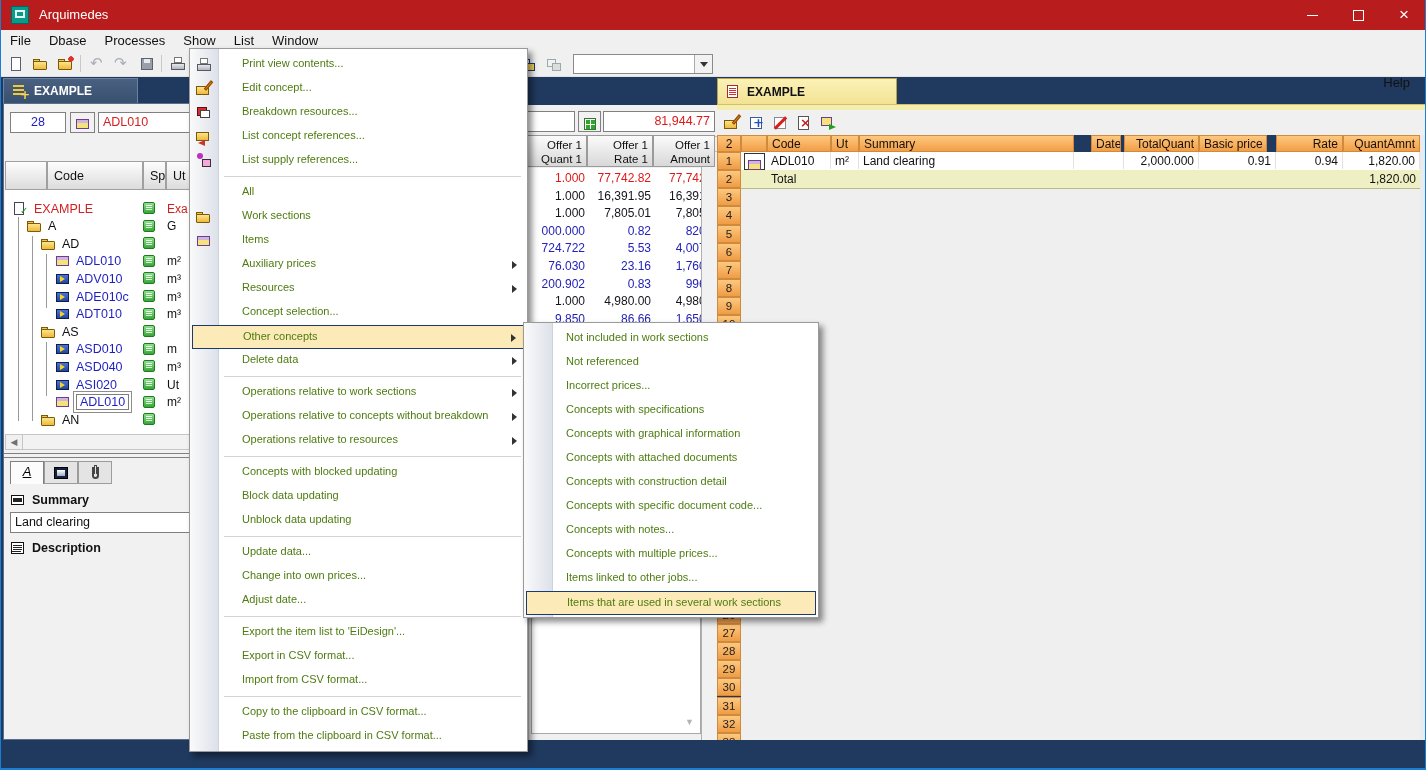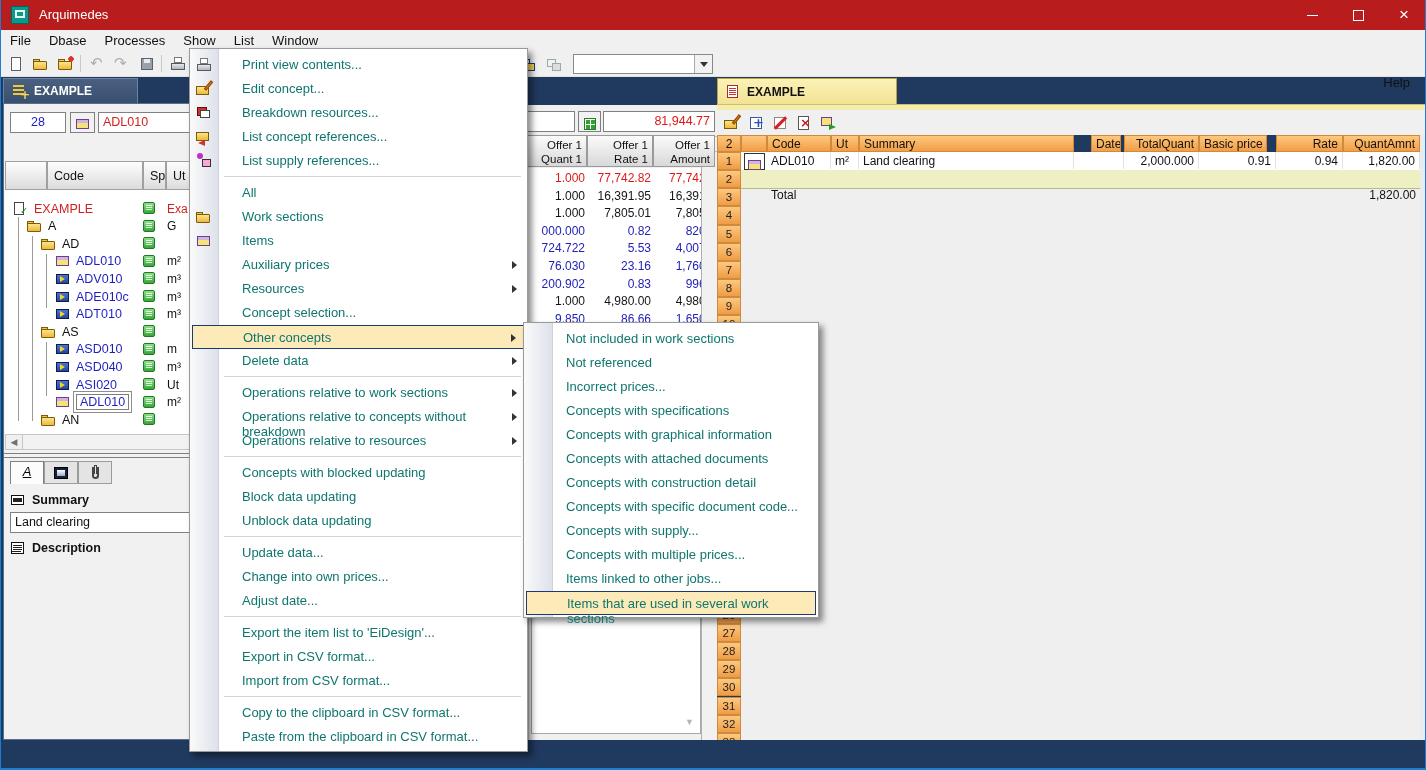--- a/index.html
+++ b/index.html
@@ -129,29 +129,29 @@
   .rw-strip{left:0;top:26px;width:710px;height:6px;background:#f4edae;border-top:1px solid #cfc06a;}
   #rw-toolbar{left:0;top:32px;width:710px;height:25px;background:#f0f0f0;}
   #rw-toolbar .tbi{top:3px;}
   .rh-cell{position:absolute;top:57px;height:17px;background:linear-gradient(#fdc87e,#f29e47);border:1px solid #cf8a3e;box-sizing:border-box;font-size:12px;color:#18100a;padding:1px 4px 0 4px;white-space:nowrap;overflow:hidden;}
   .num{text-align:right;}
   .rw-rownum{position:absolute;left:0;width:24px;background:linear-gradient(#fdc87e,#f09c45);border:1px solid #cf8a3e;box-sizing:border-box;font-size:11.5px;color:#222;text-align:center;}
   #rw-body-bg{left:24px;top:110px;width:679px;height:552px;background:#efefef;}
   #rw-row1{left:24px;top:74px;width:679px;height:18px;background:#fff;border-bottom:1px solid #c8c8c8;}
   #rw-row1 .cell{position:absolute;top:0;height:17px;font-size:12px;color:#111;padding:2px 4px 0 4px;box-sizing:border-box;border-right:1px solid #e6e2da;white-space:nowrap;overflow:hidden;}
   #rw-total{left:24px;top:92px;width:679px;height:18px;background:#eef0c4;border-bottom:1px solid #b9b98a;}
-  #rw-total span{position:absolute;top:18px;font-size:12px;color:#111;}
+  #rw-total span{position:absolute;top:2px;font-size:12px;color:#111;}
   .selbox{position:absolute;left:3px;top:1px;width:19px;height:15px;border:1px solid #333;background:#fff;text-align:center;}
   #rw-vscroll{left:703px;top:57px;width:7px;height:605px;background:#e9ecef;}
   
   .menu{background:#fff;border:1px solid #9a9a9a;box-shadow:4px 4px 6px rgba(0,0,0,.45);z-index:10;}
   #list-menu{left:188px;top:48px;width:337px;height:702px;}
   #submenu{left:522px;top:322px;width:294px;height:294px;z-index:11;}
   .menu .gutter{position:absolute;left:0;top:0;bottom:0;width:28px;background:linear-gradient(to right,#fafafa,#dde1ea);border-right:1px solid #cdd2dd;}
-  .menu-item{position:absolute;left:2px;right:2px;height:24px;font-size:13px;color:#0f766e;display:flex;align-items:center;}
+  .menu-item{position:absolute;left:2px;right:2px;height:24px;font-size:11px;color:#4d7c0f;display:flex;align-items:center;}
   .menu-item .lbl{position:absolute;left:50px;top:4px;}
   #submenu .menu-item .lbl{left:40px;}
   .menu-item .mi-ic{position:absolute;left:4px;top:4px;}
   .menu-item.hl{background:#fceab8;border:1px solid #1c3a6e;box-sizing:border-box;}
   .menu-sep{position:absolute;left:34px;right:6px;height:1px;background:#d4d4d4;}
   .sub-arrow{position:absolute;right:8px;top:8px;border-top:4px solid transparent;border-bottom:4px solid transparent;border-left:5px solid #333;}
   .bottom-line{left:0;top:768px;width:1426px;height:2px;background:#1a7fd4;}
 </style>
 </head>
 <body>
@@ -597,21 +597,21 @@
         <div class="menu-item" style="top: 124px;">
           <span class="lbl">Concepts with attached documents</span>
         </div>
         <div class="menu-item" style="top: 148px;">
           <span class="lbl">Concepts with construction detail</span>
         </div>
         <div class="menu-item" style="top: 172px;">
           <span class="lbl">Concepts with specific document code...</span>
         </div>
         <div class="menu-item" style="top: 196px;">
-          <span class="lbl">Concepts with supply...</span>
+          <span class="lbl">Concepts with notes...</span>
         </div>
         <div class="menu-item" style="top: 220px;">
           <span class="lbl">Concepts with multiple prices...</span>
         </div>
         <div class="menu-item" style="top: 244px;">
           <span class="lbl">Items linked to other jobs...</span>
         </div>
         <div class="menu-item hl" style="top: 268px;">
           <span class="lbl">Items that are used in several work sections</span>
         </div>

